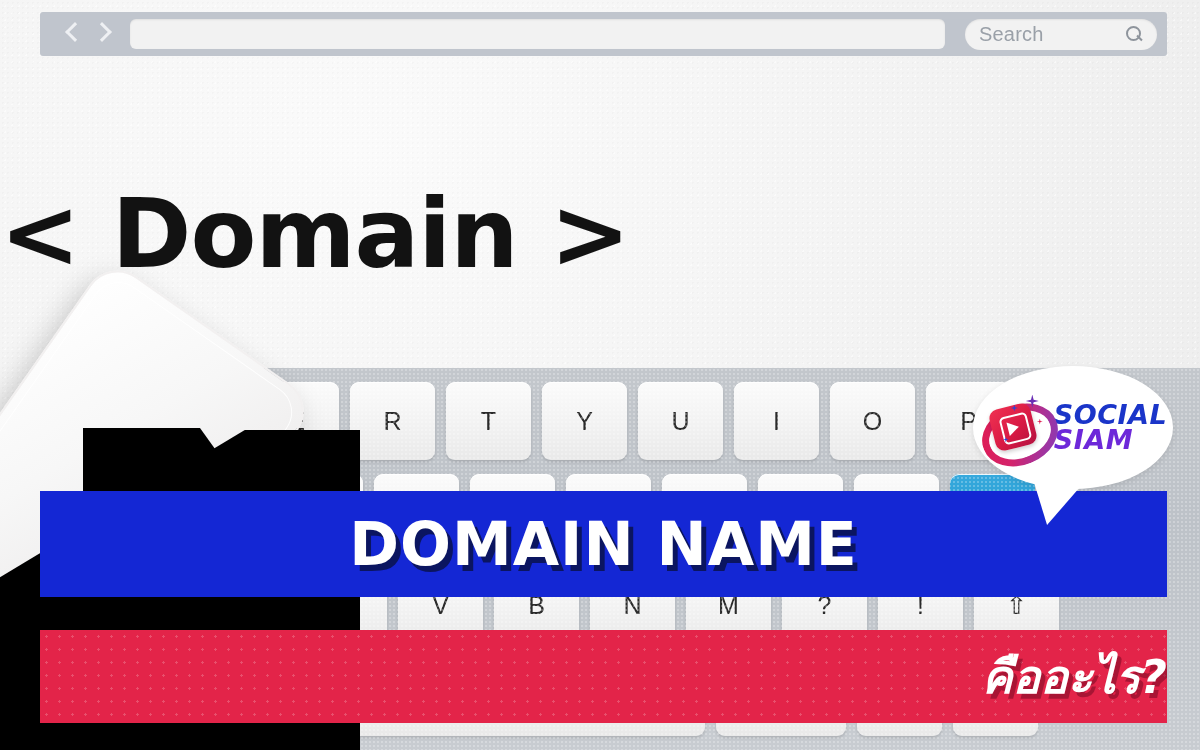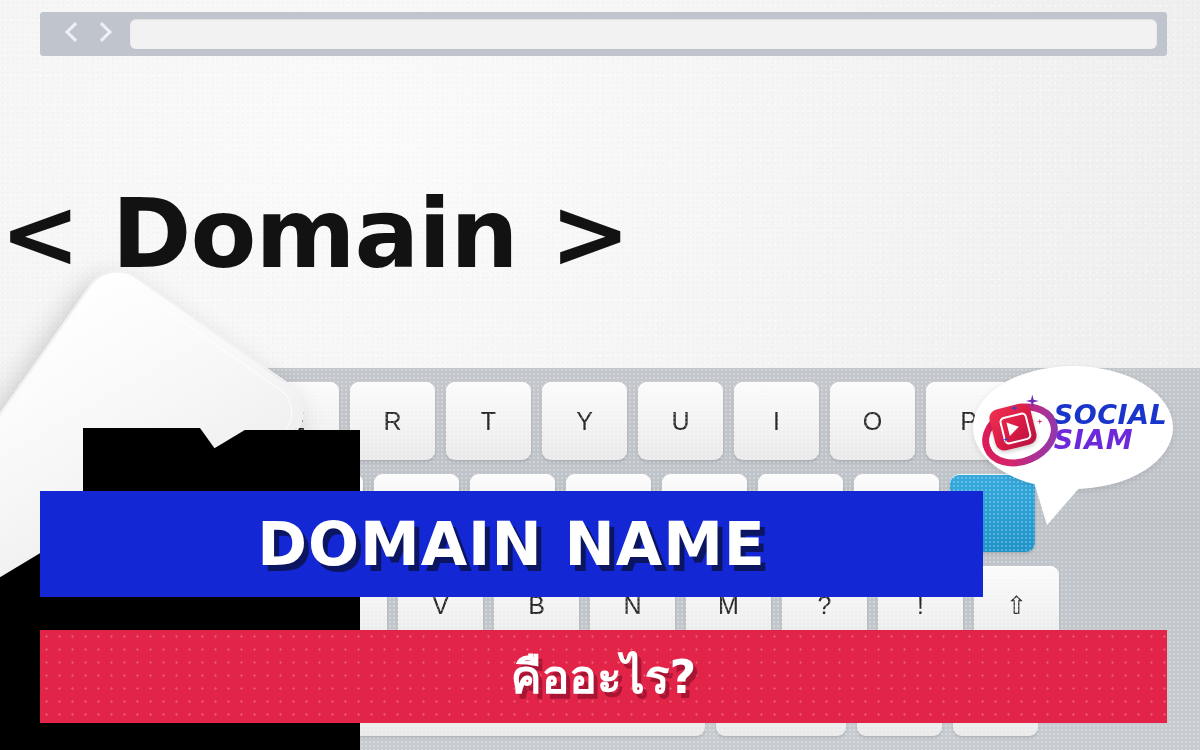--- a/index.html
+++ b/index.html
@@ -122,33 +122,33 @@
 
   
   .headline{
     position:absolute;left:0;top:178px;width:1200px;text-align:left;
     font-size:96px;font-weight:700;color:#121212;letter-spacing:-1px;
     font-family:"DejaVu Sans", sans-serif;
   }
 
   
   .banner-blue{
-    position:absolute;left:40px;top:491px;width:943px;height:106px;
+    position:absolute;left:40px;top:491px;width:1127px;height:106px;
     background:#1427d4;
     display:flex;align-items:center;justify-content:center;
   }
   .banner-blue .txt{
     font-size:60px;font-weight:700;color:#ffffff;letter-spacing:1px;
     text-shadow:5px 6px 0 #0b1560;
     font-family:"DejaVu Sans", sans-serif;
   }
   .banner-red{
     position:absolute;left:40px;top:630px;width:1127px;height:93px;
     background:#e32449;
-    display:flex;align-items:center;justify-content:center;overflow:hidden;
+    display:flex;align-items:center;justify-content:flex-end;overflow:hidden;font-style:italic;
   }
   .banner-red:before{
     content:"";position:absolute;inset:0;
     background-image:radial-gradient(rgba(255,255,255,.20) 1.2px, transparent 1.2px);
     background-size:13px 13px;
   }
   .banner-red .txt{
     position:relative;font-size:46px;font-weight:700;color:#ffffff;
     text-shadow:4px 5px 0 rgba(120,10,35,.55);
     font-family:"DejaVu Sans", sans-serif;
@@ -265,20 +265,24 @@
   <div class="phone"></div>
   <div class="wedge"></div>
   <div class="wedge2"></div>
 
   <div class="browserbar">
     <div class="navbtns">
       <span class="chev back"></span>
       <span class="chev fwd"></span>
     </div>
     <div class="urlbar"></div>
+    <div class="searchbox">
+      <span class="ph">Search</span>
+      <span class="mag"></span>
+    </div>
   </div>
 
   <div class="headline">&lt; Domain &gt;</div>
 
   <div class="banner-blue">
     <span class="txt">DOMAIN NAME</span>
   </div>
 
   <div class="banner-red">
     <span class="txt">คืออะไร?</span>

